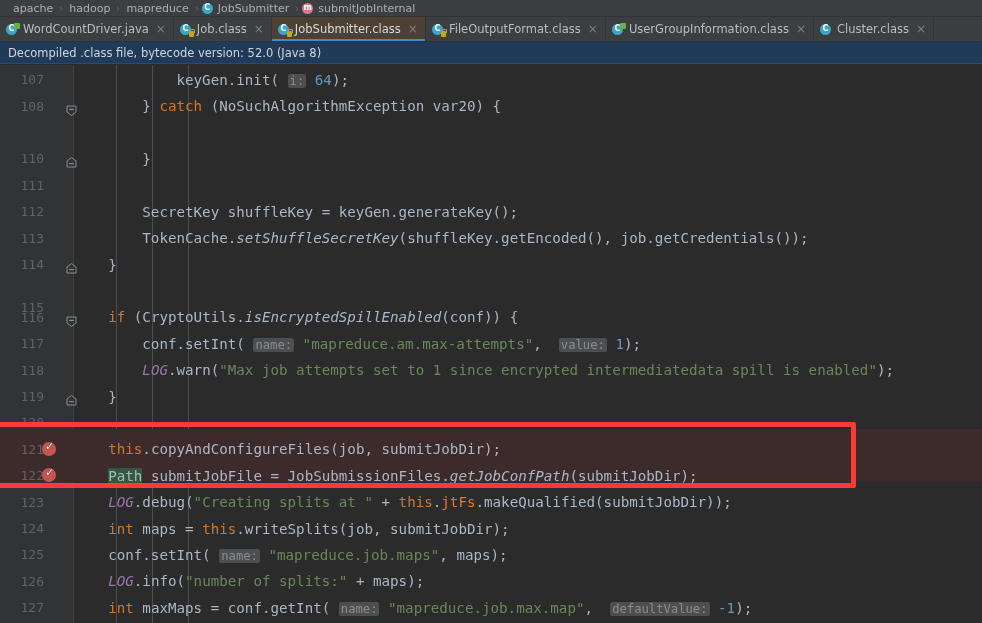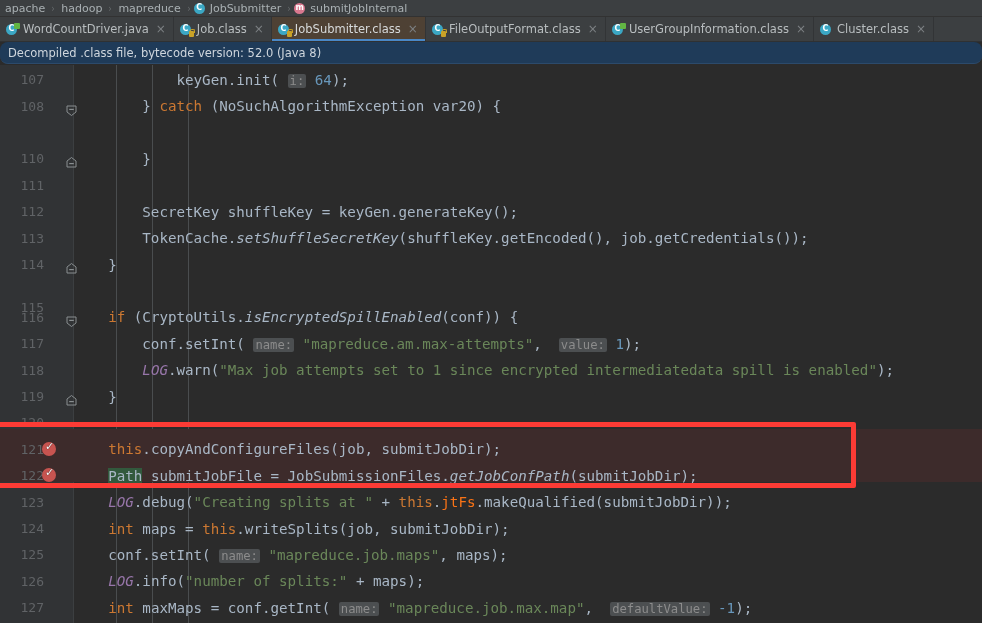--- a/index.html
+++ b/index.html
@@ -10,21 +10,21 @@
     overflow: hidden;
   }
   body { position: relative; }
 
   
   #breadcrumb-bar {
     height: 17px;
     background: #3c3f41;
     display: flex;
     align-items: center;
-    padding-left: 2px;
+    padding-left: 10px;
     font-size: 11px;
     color: #a9b0b3;
     border-bottom: 1px solid #323232;
   }
   .crumb { display: flex; align-items: center; white-space: nowrap; }
   .crumb-label { padding: 0 3px; }
   .crumb-sep {
     color: #6d7274;
     font-size: 10px;
     padding: 0 3px;
@@ -123,21 +123,20 @@
   
   #notification-bar {
     height: 22px;
     background: #1f3b59;
     color: #cfd6dd;
     font-size: 11.5px;
     display: flex;
     align-items: center;
     padding-left: 8px;
     border-bottom: 1px solid #2c4a6b;
-    border-radius: 8px;
   }
 
   
   #editor {
     position: absolute;
     top: 65px; left: 0; right: 0; bottom: 0;
     background: #2b2b2b;
     overflow: hidden;
   }
   #gutter {

